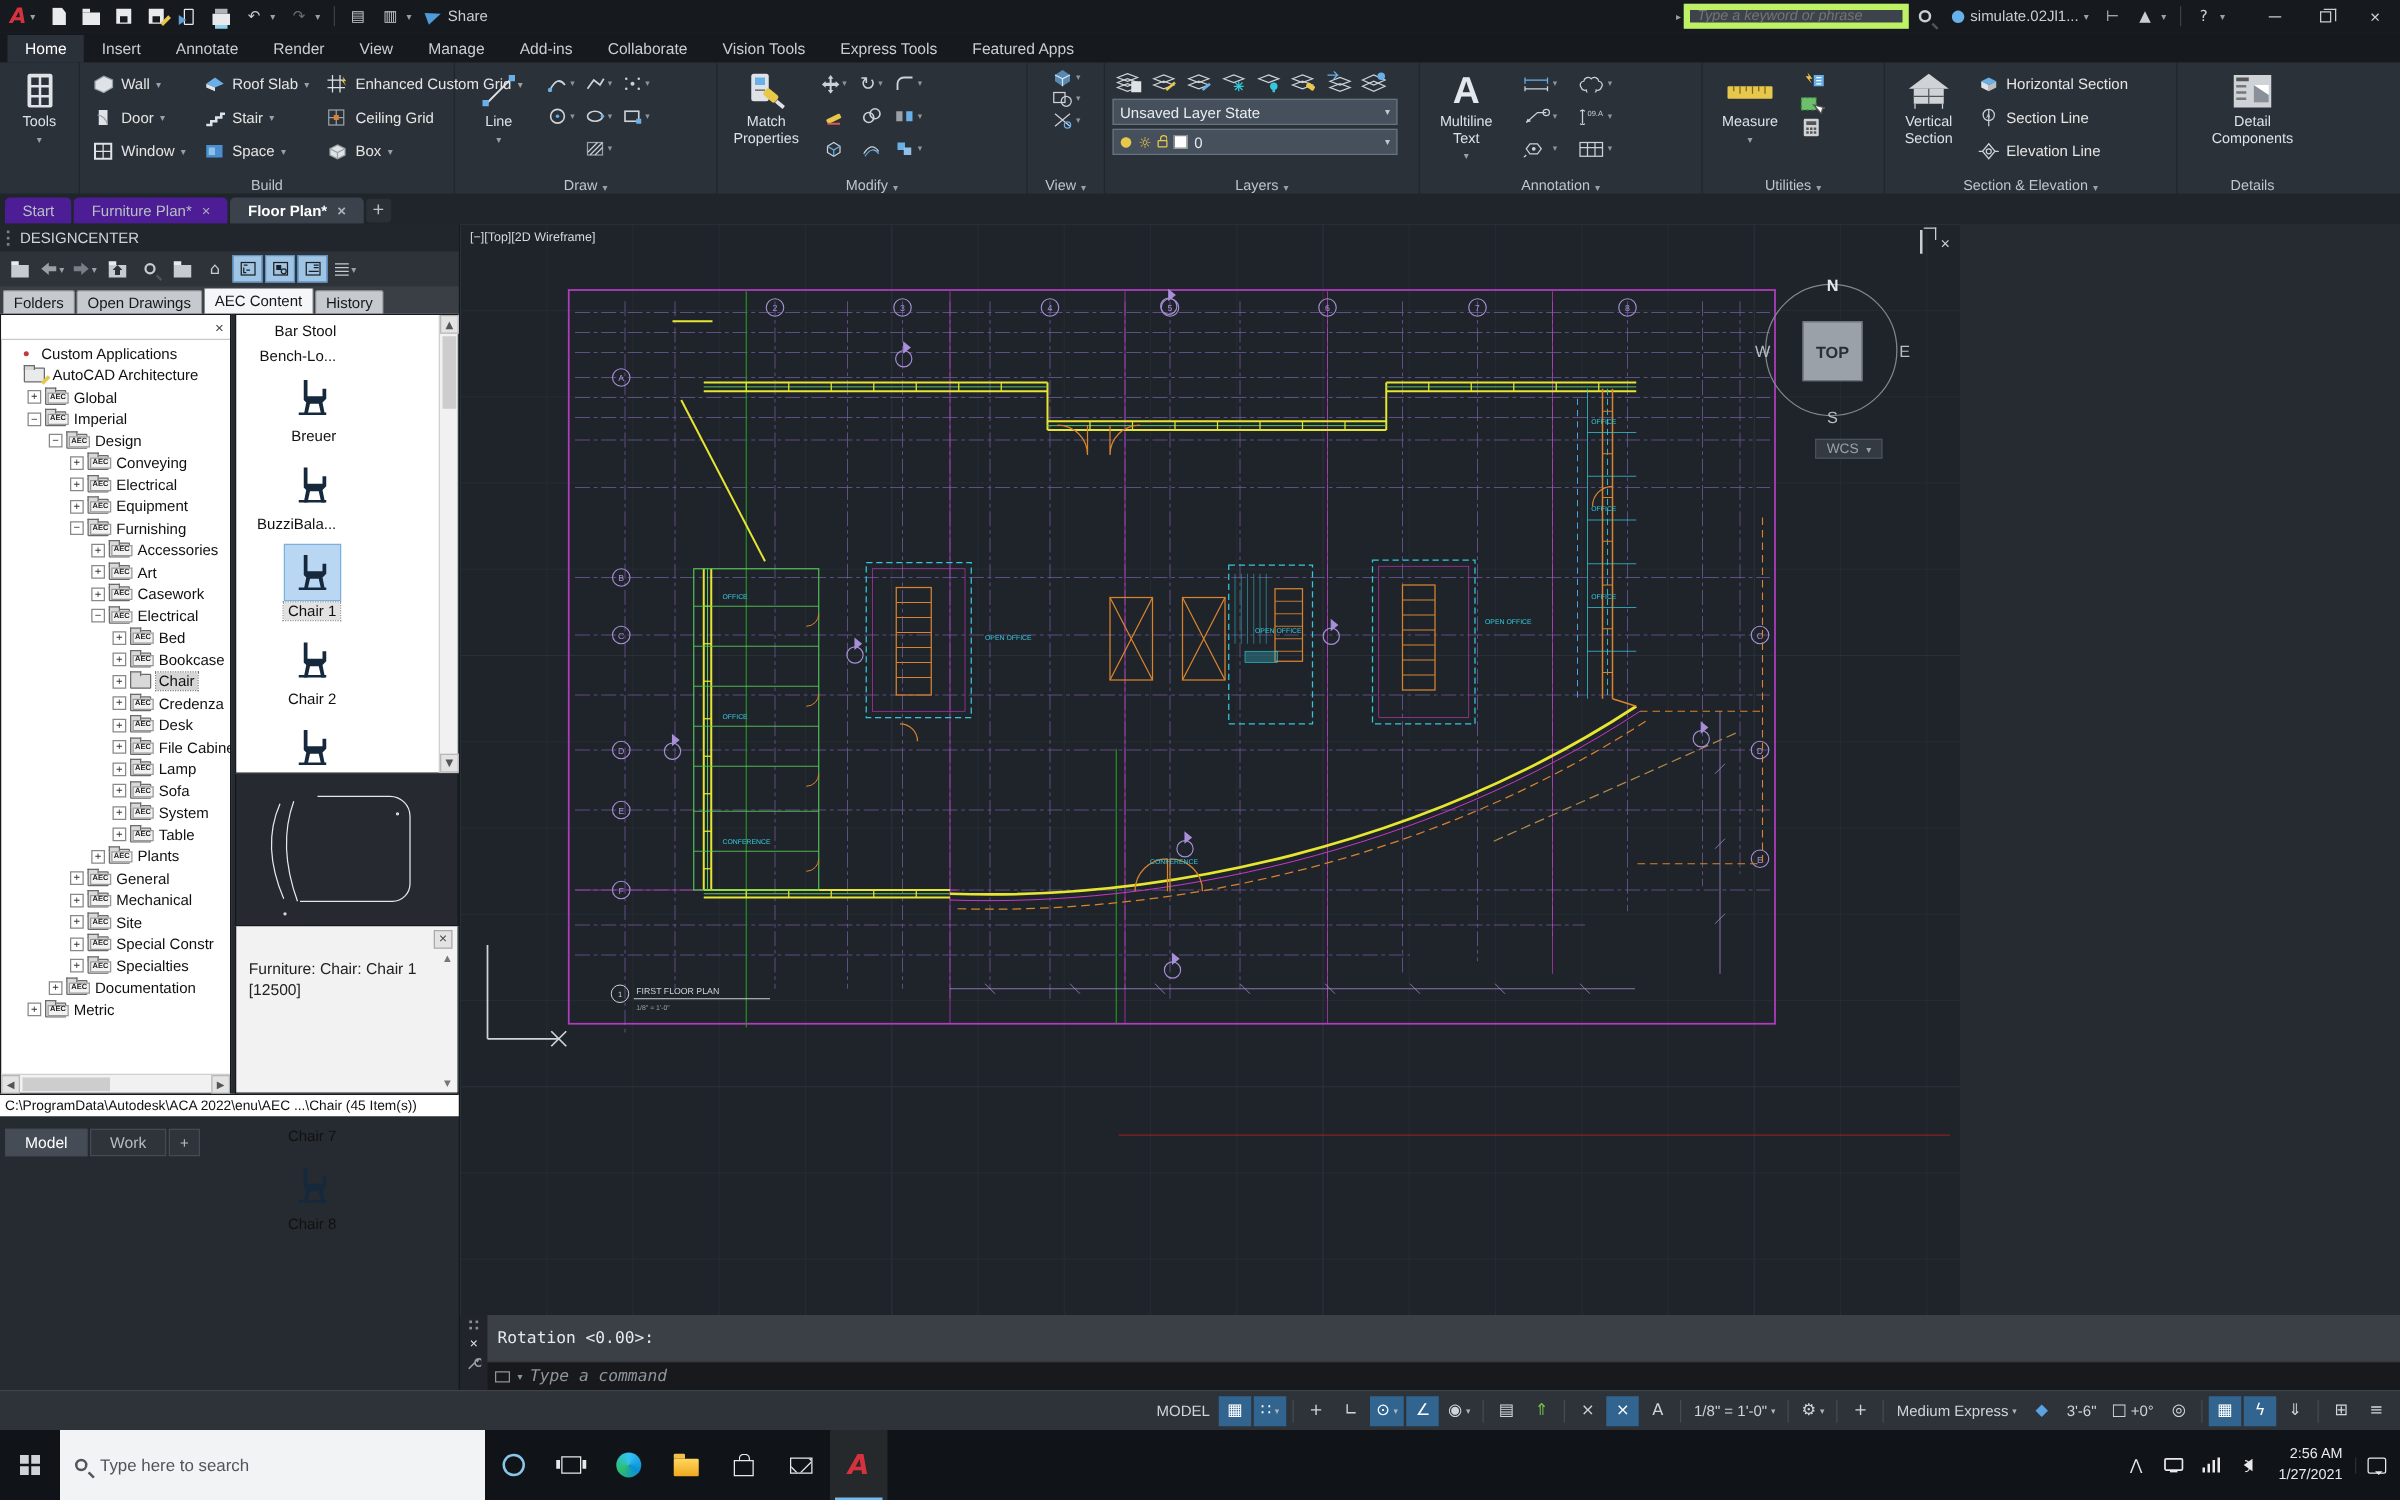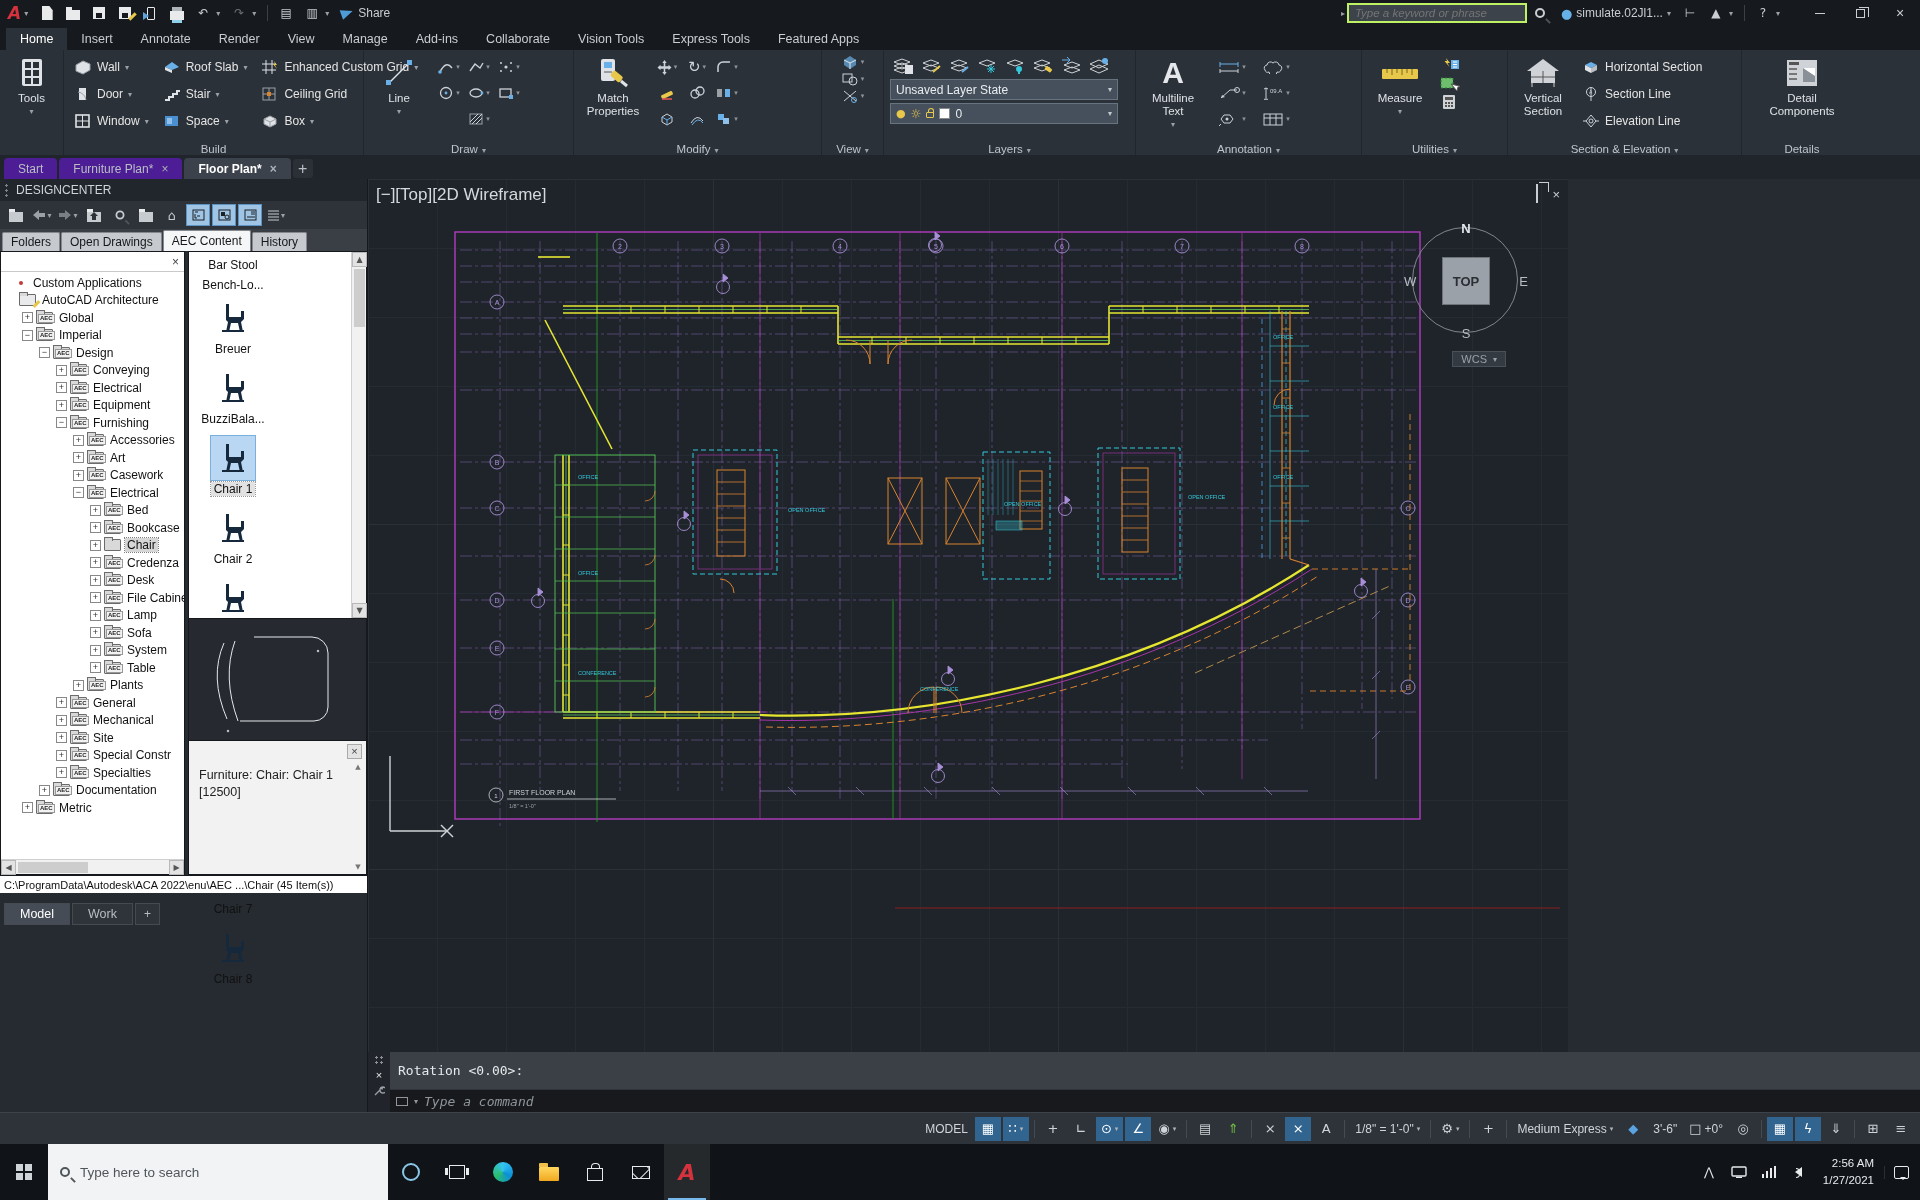--- a/index.html
+++ b/index.html
@@ -21,21 +21,21 @@
   .ic-phone{width:8px;height:13px;border:1.5px solid #e8eaec;border-radius:1px;position:relative;}
   .ic-bluearrow{position:absolute;left:-5px;top:4px;width:0;height:0;border-top:4px solid transparent;border-bottom:4px solid transparent;border-left:6px solid #5ea0d8;}
   .ic-printer{width:14px;height:9px;background:#e8eaec;position:relative;margin-top:4px;}
   .ic-printer::before{content:"";position:absolute;top:-4px;left:2px;width:10px;height:4px;background:#aeb4ba;}
   .ic-printer::after{content:"";position:absolute;bottom:-3px;left:2px;width:10px;height:3px;background:#8fd1ea;}
   .glyph{font-family:"DejaVu Sans",sans-serif;}
   .qdiv{width:1px;height:16px;background:#3a4046;margin:0 5px;}
   .share-plane{width:0;height:0;border-top:5px solid transparent;border-bottom:5px solid transparent;border-left:12px solid #4f9bd8;transform:rotate(-20deg);margin-right:5px;}
   .tb-title{position:absolute;left:0;right:0;text-align:center;font-size:12.5px;color:#d4d9de;pointer-events:none;}
   .tb-right{margin-left:auto;display:flex;align-items:center;height:100%;}
-  .tb-search{width:180px;height:20px;background:#3d434a;border:2px solid #bef264;color:#9aa0a6;
+  .tb-search{width:180px;height:20px;background:#3d434a;border:5px solid #bef264;color:#9aa0a6;
     font-style:italic;font-size:11.5px;padding:0 6px;outline:none;}
   .tb-user-icon{color:#66b2e8;font-size:13px;margin:0 4px 0 8px;}
   .winbtns{display:flex;height:100%;margin-left:14px;}
   .winbtn{width:40px;height:100%;display:flex;align-items:center;justify-content:center;color:#c9ced3;}
   .wb-bar{width:10px;height:1px;background:#c9ced3;}
   .wb-restore{width:9px;height:9px;border:1px solid #c9ced3;position:relative;}
   .wb-restore::before{content:"";position:absolute;top:-3px;left:2px;width:9px;height:9px;border:1px solid #c9ced3;border-left:none;border-bottom:none;}
 
   
   .ribtabs{height:24px;background:#16191e;display:flex;align-items:flex-end;padding-left:6px;flex:none;}
@@ -113,21 +113,21 @@
   .trow.app .fic::after{content:"";position:absolute;right:-3px;bottom:-3px;width:3px;height:8px;background:#e8c84b;transform:rotate(45deg);}
   .tlab{white-space:nowrap;padding:0 2px;}
   .trow.sel .tlab{background:#d6d6d6;outline:1px dotted #808080;}
   .hscroll{height:15px;background:#f1f1f1;display:flex;align-items:center;flex:none;border-top:1px solid #d0d0d0;}
   .sarrow{width:15px;height:15px;background:#e3e3e3;border:1px solid #b8b8b8;color:#555;font-size:8px;display:flex;align-items:center;justify-content:center;flex:none;}
   .hthumb{width:70px;height:11px;background:#cdcdcd;margin-left:2px;}
   .dc-split{width:3px;background:#262b31;flex:none;}
   .dc-right{flex:1;display:flex;flex-direction:column;min-width:0;}
   .content{height:368px;background:#fff;border:1px solid #15181c;display:flex;flex:none;}
   .citems{flex:1;display:flex;flex-wrap:wrap;align-content:flex-start;padding:2px 0 0 4px;}
-  .citem{width:78px;display:flex;flex-direction:column;align-items:center;margin:2px 1px 8px 1px;}
+  .citem{width:78px;display:flex;flex-direction:column;align-items:flex-end;margin:2px 1px 8px 1px;}
   .cicon{width:44px;height:44px;display:flex;align-items:center;justify-content:center;}
   .citem.textonly{margin:2px 1px 2px 1px;}
   .citem.sel .cicon{background:#b9d7f2;outline:1px solid #7ab0dd;}
   .clab{font-size:12px;color:#111;padding:0 3px;margin-top:2px;white-space:nowrap;}
   .citem.sel .clab{background:#e2e2e2;outline:1px dotted #999;}
   .vscroll{width:15px;background:#f1f1f1;display:flex;flex-direction:column;border-left:1px solid #d0d0d0;flex:none;}
   .vthumb{width:11px;height:58px;background:#cdcdcd;margin:2px auto 0 auto;}
   .preview{height:122px;background:#262a30;border:1px solid #15181c;border-top:none;display:flex;align-items:center;justify-content:center;flex:none;}
   .descpane{flex:1;background:#f2f2f2;border:1px solid #15181c;border-top:none;position:relative;
     font-size:12.5px;color:#222;padding:26px 18px 4px 10px;line-height:1.35;}
@@ -141,21 +141,21 @@
   .ltab-add{color:#b8bdc2;border:1px solid #454a52;background:#2f343b;padding:3px 8px;font-size:12px;}
 
   
   .canvas-area{flex:1;position:relative;background:#262b31;min-width:0;display:flex;flex-direction:column;}
   .dwg-wrap{flex:1;position:relative;}
   .dwgwin{position:absolute;left:0;top:0;width:1200px;height:873px;background:#1f242a;overflow:hidden;
     background-image:
       linear-gradient(#2a3038 1px,transparent 1px),linear-gradient(90deg,#2a3038 1px,transparent 1px),
       linear-gradient(#252b32 1px,transparent 1px),linear-gradient(90deg,#252b32 1px,transparent 1px);
     background-size:345px 345px,345px 345px,69px 69px,69px 69px;}
-  .vplabel{position:absolute;left:8px;top:6px;color:#d4d9de;font-size:17px;z-index:5;}
+  .vplabel{position:absolute;left:8px;top:6px;color:#d4d9de;font-size:10px;z-index:5;}
   .dwgbtns{position:absolute;right:8px;top:6px;display:flex;gap:14px;z-index:5;align-items:center;}
   .dwgbtns .wb-bar,.dwgbtns .wb-restore{transform:scale(.9);}
   .dwgbtns .x{color:#c9ced3;font-size:13px;}
   .plan{position:absolute;left:0;top:0;width:1200px;height:873px;}
   .viewcube{position:absolute;right:44px;top:44px;width:116px;height:116px;z-index:5;}
   .vc-ring{position:absolute;left:4px;top:4px;width:106px;height:106px;border:1.5px solid #80868d;border-radius:50%;}
   .vc-top{position:absolute;left:34px;top:34px;width:48px;height:48px;background:#9aa1a8;color:#2b2f33;
     display:flex;align-items:center;justify-content:center;font-size:13px;font-weight:bold;box-shadow:0 0 0 1px #6d7379 inset;}
   .vc-n{position:absolute;left:50%;transform:translateX(-50%);top:-2px;color:#e4e8ec;font-size:13px;font-weight:bold;}
   .vc-s{position:absolute;left:50%;transform:translateX(-50%);bottom:-2px;color:#b8bec4;font-size:13px;}

